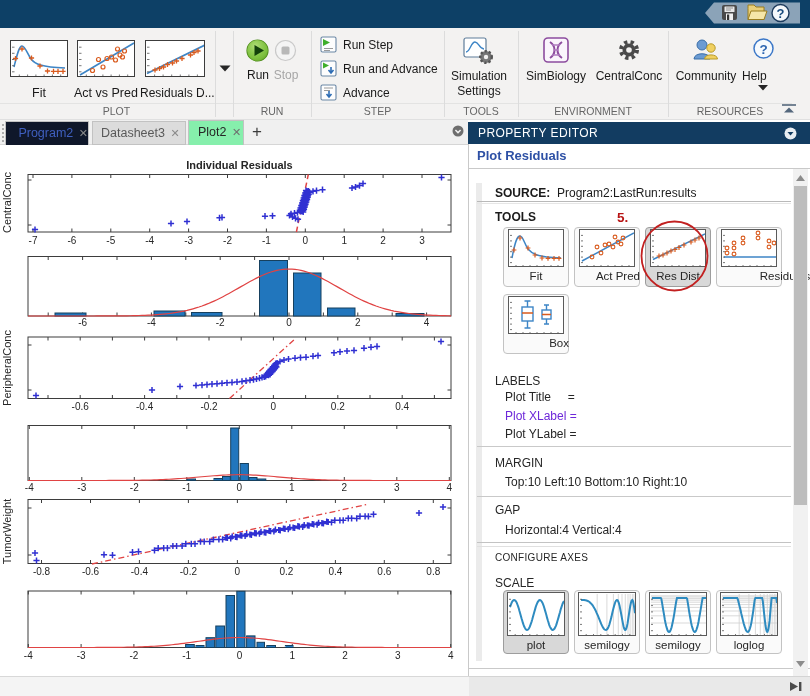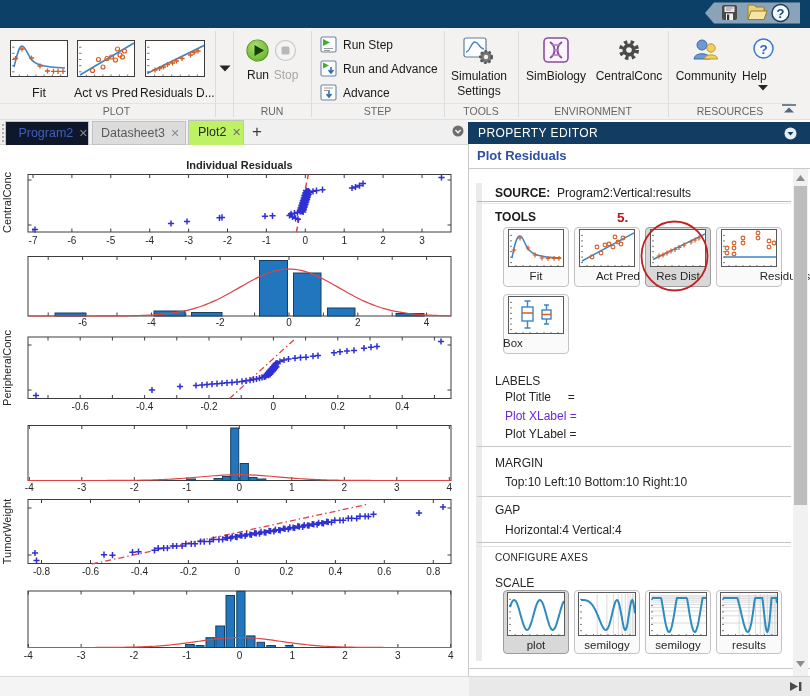--- a/index.html
+++ b/index.html
@@ -165,21 +165,21 @@
       <rect x="1" y="9" width="2" height="2"></rect>
       <rect x="4" y="9" width="2" height="2"></rect>
       <rect x="1" y="13" width="2" height="2"></rect>
       <rect x="4" y="13" width="2" height="2"></rect>
       <rect x="1" y="17" width="2" height="2"></rect>
       <rect x="4" y="17" width="2" height="2"></rect>
     </g>
 </svg>
 <div class="abs" style="left:5px;top:121px;width:84px;height:40px;background:#0f172a;border:1px solid #c2c2c2;font-size:12.5px;color:#3f5fbf;line-height:23px;text-align:right;padding-left:9px">Program2 <span style="color:#8a8a8a;font-size:11px;margin-left:2px">✕</span></div>
 <div class="abs" style="left:92px;top:121px;width:94px;height:24px;background:#dcdcdc;border:1px solid #c2c2c2;font-size:12.5px;color:#595959;line-height:23px;padding-left:8px">Datasheet3 <span style="color:#8a8a8a;font-size:11px;margin-left:2px">✕</span></div>
-<div class="abs" style="left:188px;top:120px;width:56px;height:25px;background:#bef264;border:1px solid #c2c2c2;border-bottom:none;font-size:12.5px;color:#262626;line-height:23px;padding-left:9px">Plot2 <span style="color:#6e6e6e;font-size:11px;margin-left:2px">✕</span></div>
+<div class="abs" style="left:188px;top:120px;width:56px;height:25px;background:#86efac;border:1px solid #c2c2c2;border-bottom:none;font-size:12.5px;color:#262626;line-height:23px;padding-left:9px">Plot2 <span style="color:#6e6e6e;font-size:11px;margin-left:2px">✕</span></div>
 <div class="abs" style="left:252px;top:122px;font-size:17px;color:#3c3c3c">+</div>
 <svg class="abs" style="left:452px;top:125px" width="12" height="12">
     <circle cx="6" cy="6" r="5.5" fill="#6e6e6e"></circle>
     <path d="M3.4 5L6 7.6L8.6 5" stroke="#f0f0f0" stroke-width="1.5" fill="none"></path>
   </svg>
 
 <div class="abs" style="left:0;top:145px;width:468px;height:531px;background:#fff"></div>
 <svg width="468" height="531" style="position:absolute;left:0;top:145px">
     <rect x="28.0" y="29.5" width="423.0" height="57.5" fill="none" stroke="#3d3d3d" stroke-width="1"></rect>
     <path d="M33.0 87.0V83.5M33.0 29.5V33.0M71.9 87.0V83.5M71.9 29.5V33.0M110.8 87.0V83.5M110.8 29.5V33.0M149.7 87.0V83.5M149.7 29.5V33.0M188.6 87.0V83.5M188.6 29.5V33.0M227.5 87.0V83.5M227.5 29.5V33.0M266.4 87.0V83.5M266.4 29.5V33.0M305.3 87.0V83.5M305.3 29.5V33.0M344.2 87.0V83.5M344.2 29.5V33.0M383.1 87.0V83.5M383.1 29.5V33.0M422.0 87.0V83.5M422.0 29.5V33.0M28.0 35.0H31.5M451.0 35.0H447.5M28.0 80.0H31.5M451.0 80.0H447.5" stroke="#3d3d3d" stroke-width="1" fill="none"></path>
@@ -285,21 +285,21 @@
 <div class="abs" style="left:468px;top:122px;width:342px;height:554px;background:#fff;border-left:1px solid #c9c9c9"></div>
 <div class="abs" style="left:468px;top:122px;width:342px;height:22px;background:#123c61;color:#fff;font-size:12px;line-height:22px;padding-left:10px;letter-spacing:0.4px">PROPERTY EDITOR</div>
 <svg class="abs" style="left:784px;top:127px" width="13" height="13">
     <circle cx="6.5" cy="6.5" r="6" fill="#e8edf2"></circle>
     <polygon points="3.5,5 9.5,5 6.5,8.5" fill="#123c61"></polygon>
   </svg>
 <div class="abs" style="left:477px;top:148px;font-size:13px;font-weight:bold;color:#2d50a5">Plot Residuals</div>
 <div class="abs" style="left:468px;top:168px;width:342px;height:1px;background:#c9c9c9"></div>
 <div class="abs" style="left:476px;top:183px;width:6px;height:478px;background:#ebebeb"></div>
 
-<div class="abs" style="left:495px;top:186px;font-size:12px;font-weight:bold;color:#1a1a1a">SOURCE:&nbsp; <span style="font-weight:normal">Program2:Vertical:results</span></div>
+<div class="abs" style="left:495px;top:186px;font-size:12px;font-weight:bold;color:#1a1a1a">SOURCE:&nbsp; <span style="font-weight:normal">Program2:LastRun:results</span></div>
 <div class="abs" style="left:477px;top:201px;width:314px;height:1px;background:#b9b9b9"></div>
 <div class="abs" style="left:477px;top:203px;width:314px;height:1px;background:#e6e6e6"></div>
 <div class="abs" style="left:495px;top:210px;font-size:12px;font-weight:bold;color:#1a1a1a">TOOLS</div>
 <div class="abs" style="left:617px;top:210px;font-size:13.5px;font-weight:bold;color:#b81414">5.</div>
 
 <div class="abs" style="left:503px;top:227px;width:66px;height:60px;background:#fafafa;border:1px solid #c3c3c3;border-radius:4px"></div>
 <svg class="abs" style="left:508.0px;top:229px;background:#fff;border:1.3px solid #5a5a5a" width="56" height="38">
     <path d="M3 28C6 12 8 6 11 6C14 6 15 13 19 19C23 24 28 27 52 28" stroke="#3d85c6" stroke-width="1.5" fill="none"></path>
     <path d="M2.6 20.0H7.4M5.0 17.6V22.4M8.6 8.0H13.4M11.0 5.6V10.4M16.6 18.0H21.4M19.0 15.6V20.4M23.6 25.0H28.4M26.0 22.6V27.4M30.6 28.0H35.4M33.0 25.6V30.4M36.6 28.4H41.4M39.0 26.0V30.8M42.6 28.4H47.4M45.0 26.0V30.8M47.6 28.4H52.4M50.0 26.0V30.8" stroke="#d95b1e" stroke-width="1.2" fill="none"></path>
     <path d="M1 5.4H3M1 10.9H3M1 16.3H3M1 21.7H3M1 27.1H3M1 32.6H3M7.0 37V35M14.0 37V35M21.0 37V35M28.0 37V35M35.0 37V35M42.0 37V35M49.0 37V35" stroke="#555" stroke-width="0.8" fill="none"></path>
@@ -350,21 +350,21 @@
 <svg class="abs" style="left:508.0px;top:296px;background:#fff;border:1.3px solid #5a5a5a" width="56" height="38">
     <g stroke="#3d85c6" stroke-width="1.4" fill="none">
       <rect x="13" y="10" width="11" height="14"></rect>
       <path d="M18.5 4V10M18.5 24V31M15.5 4H21.5M15.5 31H21.5"></path>
       <rect x="33" y="13" width="9" height="9"></rect>
       <path d="M37.5 8V13M37.5 22V27M35 8H40M35 27H40"></path>
     </g>
     <path d="M13 16H24M33 17.5H42" stroke="#d95b1e" stroke-width="1.4"></path>
     <path d="M1 5.4H3M1 10.9H3M1 16.3H3M1 21.7H3M1 27.1H3M1 32.6H3M7.0 37V35M14.0 37V35M21.0 37V35M28.0 37V35M35.0 37V35M42.0 37V35M49.0 37V35" stroke="#555" stroke-width="0.8" fill="none"></path>
   </svg>
-<div class="abs" style="left:503px;top:337px;width:66px;text-align:left;font-size:11.5px;color:#262626">Box</div>
+<div class="abs" style="left:503px;top:337px;width:66px;text-align:right;font-size:11.5px;color:#262626">Box</div>
 <svg class="abs" style="left:640px;top:220px" width="70" height="72">
     <ellipse cx="34.5" cy="36" rx="33" ry="34.5" fill="none" stroke="#c22020" stroke-width="1.8"></ellipse>
   </svg>
 
 <div class="abs" style="left:495px;top:374px;font-size:12px;color:#262626">LABELS</div>
 <div class="abs" style="left:505px;top:390px;font-size:12px;color:#262626">Plot Title&nbsp;&nbsp;&nbsp;&nbsp;&nbsp;=</div>
 <div class="abs" style="left:505px;top:409px;font-size:12px;color:#6d28d9">Plot XLabel =</div>
 <div class="abs" style="left:505px;top:427px;font-size:12px;color:#262626">Plot YLabel =</div>
 <div class="abs" style="left:477px;top:446px;width:314px;height:1px;background:#c9c9c9"></div>
 <div class="abs" style="left:495px;top:456px;font-size:12px;color:#262626">MARGIN</div>
@@ -396,21 +396,21 @@
     <path d="M2.0 5.0L2.7 5.0L3.4 5.0L4.0 5.0L4.7 5.0L5.4 5.0L6.0 5.0L6.7 5.0L7.4 5.0L8.1 5.0L8.8 5.0L9.4 5.0L10.1 5.0L10.8 5.0L11.4 6.1L12.1 10.2L12.8 14.5L13.5 18.7L14.2 22.7L14.8 26.5L15.5 30.0L16.2 33.0L16.9 35.4L17.5 37.3L18.2 38.5L18.9 39.0L19.6 38.8L20.2 37.9L20.9 36.4L21.6 34.2L22.2 31.5L22.9 28.2L23.6 24.6L24.3 20.6L24.9 16.5L25.6 12.2L26.3 8.0L27.0 5.0L27.6 5.0L28.3 5.0L29.0 5.0L29.7 5.0L30.4 5.0L31.0 5.0L31.7 5.0L32.4 5.0L33.0 5.0L33.7 5.0L34.4 5.0L35.1 5.0L35.8 5.0L36.4 5.0L37.1 5.7L37.8 9.8L38.5 14.1L39.1 18.3L39.8 22.4L40.5 26.2L41.1 29.7L41.8 32.7L42.5 35.2L43.2 37.1L43.9 38.4L44.5 39.0L45.2 38.8L45.9 38.0L46.5 36.5L47.2 34.4L47.9 31.7L48.6 28.5L49.2 24.9L49.9 21.0L50.6 16.9L51.3 12.6L52.0 8.4L52.6 5.0L53.3 5.0L54.0 5.0L54.6 5.0L55.3 5.0L56.0 5.0" stroke="#2e8bc0" stroke-width="2" fill="none"></path>
     <path d="M1 6.3H3M1 12.6H3M1 18.9H3M1 25.1H3M1 31.4H3M1 37.7H3M7.2 43V41M14.5 43V41M21.8 43V41M29.0 43V41M36.2 43V41M43.5 43V41M50.8 43V41" stroke="#555" stroke-width="0.8" fill="none"></path>
   </svg>
 <div class="abs" style="left:645px;top:639px;width:66px;text-align:center;font-size:11.5px;color:#262626">semilogy</div>
 <div class="abs" style="left:716px;top:590px;width:66px;height:64px;background:#fafafa;border:1px solid #c3c3c3;border-radius:4px"></div>
 <svg class="abs" style="left:720.0px;top:592px;background:#fff;border:1.3px solid #5a5a5a" width="58" height="44">
     <path d="M18.2 1V43M27.9 1V43M34.4 1V43M39.3 1V43M43.0 1V43M46.3 1V43M49.0 1V43M51.1 1V43M53.3 1V43M54.9 1V43M1 30.0H57M1 22.8H57M1 18.0H57M1 14.4H57M1 11.6H57M1 9.2H57M1 7.2H57M1 5.6H57M1 4.0H57M1 2.8H57" stroke="#cfcfcf" stroke-width="0.8" fill="none"></path>
     <path d="M2.0 5.0L2.7 5.0L3.4 5.0L4.0 5.0L4.7 5.0L5.4 5.0L6.0 5.0L6.7 5.0L7.4 5.0L8.1 5.0L8.8 5.0L9.4 5.0L10.1 5.0L10.8 5.0L11.4 5.0L12.1 5.0L12.8 5.0L13.5 5.0L14.2 5.0L14.8 5.0L15.5 5.0L16.2 5.0L16.9 6.5L17.5 9.1L18.2 11.7L18.9 14.5L19.6 17.3L20.2 20.2L20.9 23.1L21.6 25.9L22.2 28.6L22.9 31.1L23.6 33.4L24.3 35.4L24.9 37.1L25.6 38.2L26.3 38.9L27.0 39.0L27.6 38.4L28.3 37.2L29.0 35.3L29.7 32.8L30.4 29.6L31.0 25.8L31.7 21.5L32.4 16.8L33.0 11.9L33.7 6.9L34.4 5.0L35.1 5.0L35.8 5.0L36.4 5.0L37.1 5.0L37.8 5.0L38.5 5.0L39.1 5.0L39.8 5.0L40.5 5.0L41.1 5.0L41.8 8.1L42.5 14.7L43.2 21.2L43.9 27.3L44.5 32.5L45.2 36.4L45.9 38.6L46.5 38.8L47.2 37.0L47.9 33.1L48.6 27.4L49.2 20.3L49.9 12.5L50.6 5.0L51.3 5.0L52.0 5.0L52.6 5.0L53.3 5.0L54.0 5.0L54.6 5.0L55.3 5.0L56.0 10.1" stroke="#2e8bc0" stroke-width="2" fill="none"></path>
     <path d="M1 6.3H3M1 12.6H3M1 18.9H3M1 25.1H3M1 31.4H3M1 37.7H3M7.2 43V41M14.5 43V41M21.8 43V41M29.0 43V41M36.2 43V41M43.5 43V41M50.8 43V41" stroke="#555" stroke-width="0.8" fill="none"></path>
   </svg>
-<div class="abs" style="left:716px;top:639px;width:66px;text-align:center;font-size:11.5px;color:#262626">results</div>
+<div class="abs" style="left:716px;top:639px;width:66px;text-align:center;font-size:11.5px;color:#262626">loglog</div>
 
 <div class="abs" style="left:468px;top:668px;width:342px;height:1px;background:#c9c9c9"></div>
 
 <div class="abs" style="left:793px;top:169px;width:15px;height:507px;background:#f1f1f1"></div>
 <svg class="abs" style="left:793px;top:172px" width="15" height="12">
     <polygon points="3,9 12,9 7.5,3" fill="#8c8c8c"></polygon>
   </svg>
 <div class="abs" style="left:794px;top:186px;width:13px;height:319px;background:#bdbdbd"></div>
 <svg class="abs" style="left:793px;top:658px" width="15" height="12">
     <polygon points="3,3 12,3 7.5,9" fill="#8c8c8c"></polygon>

